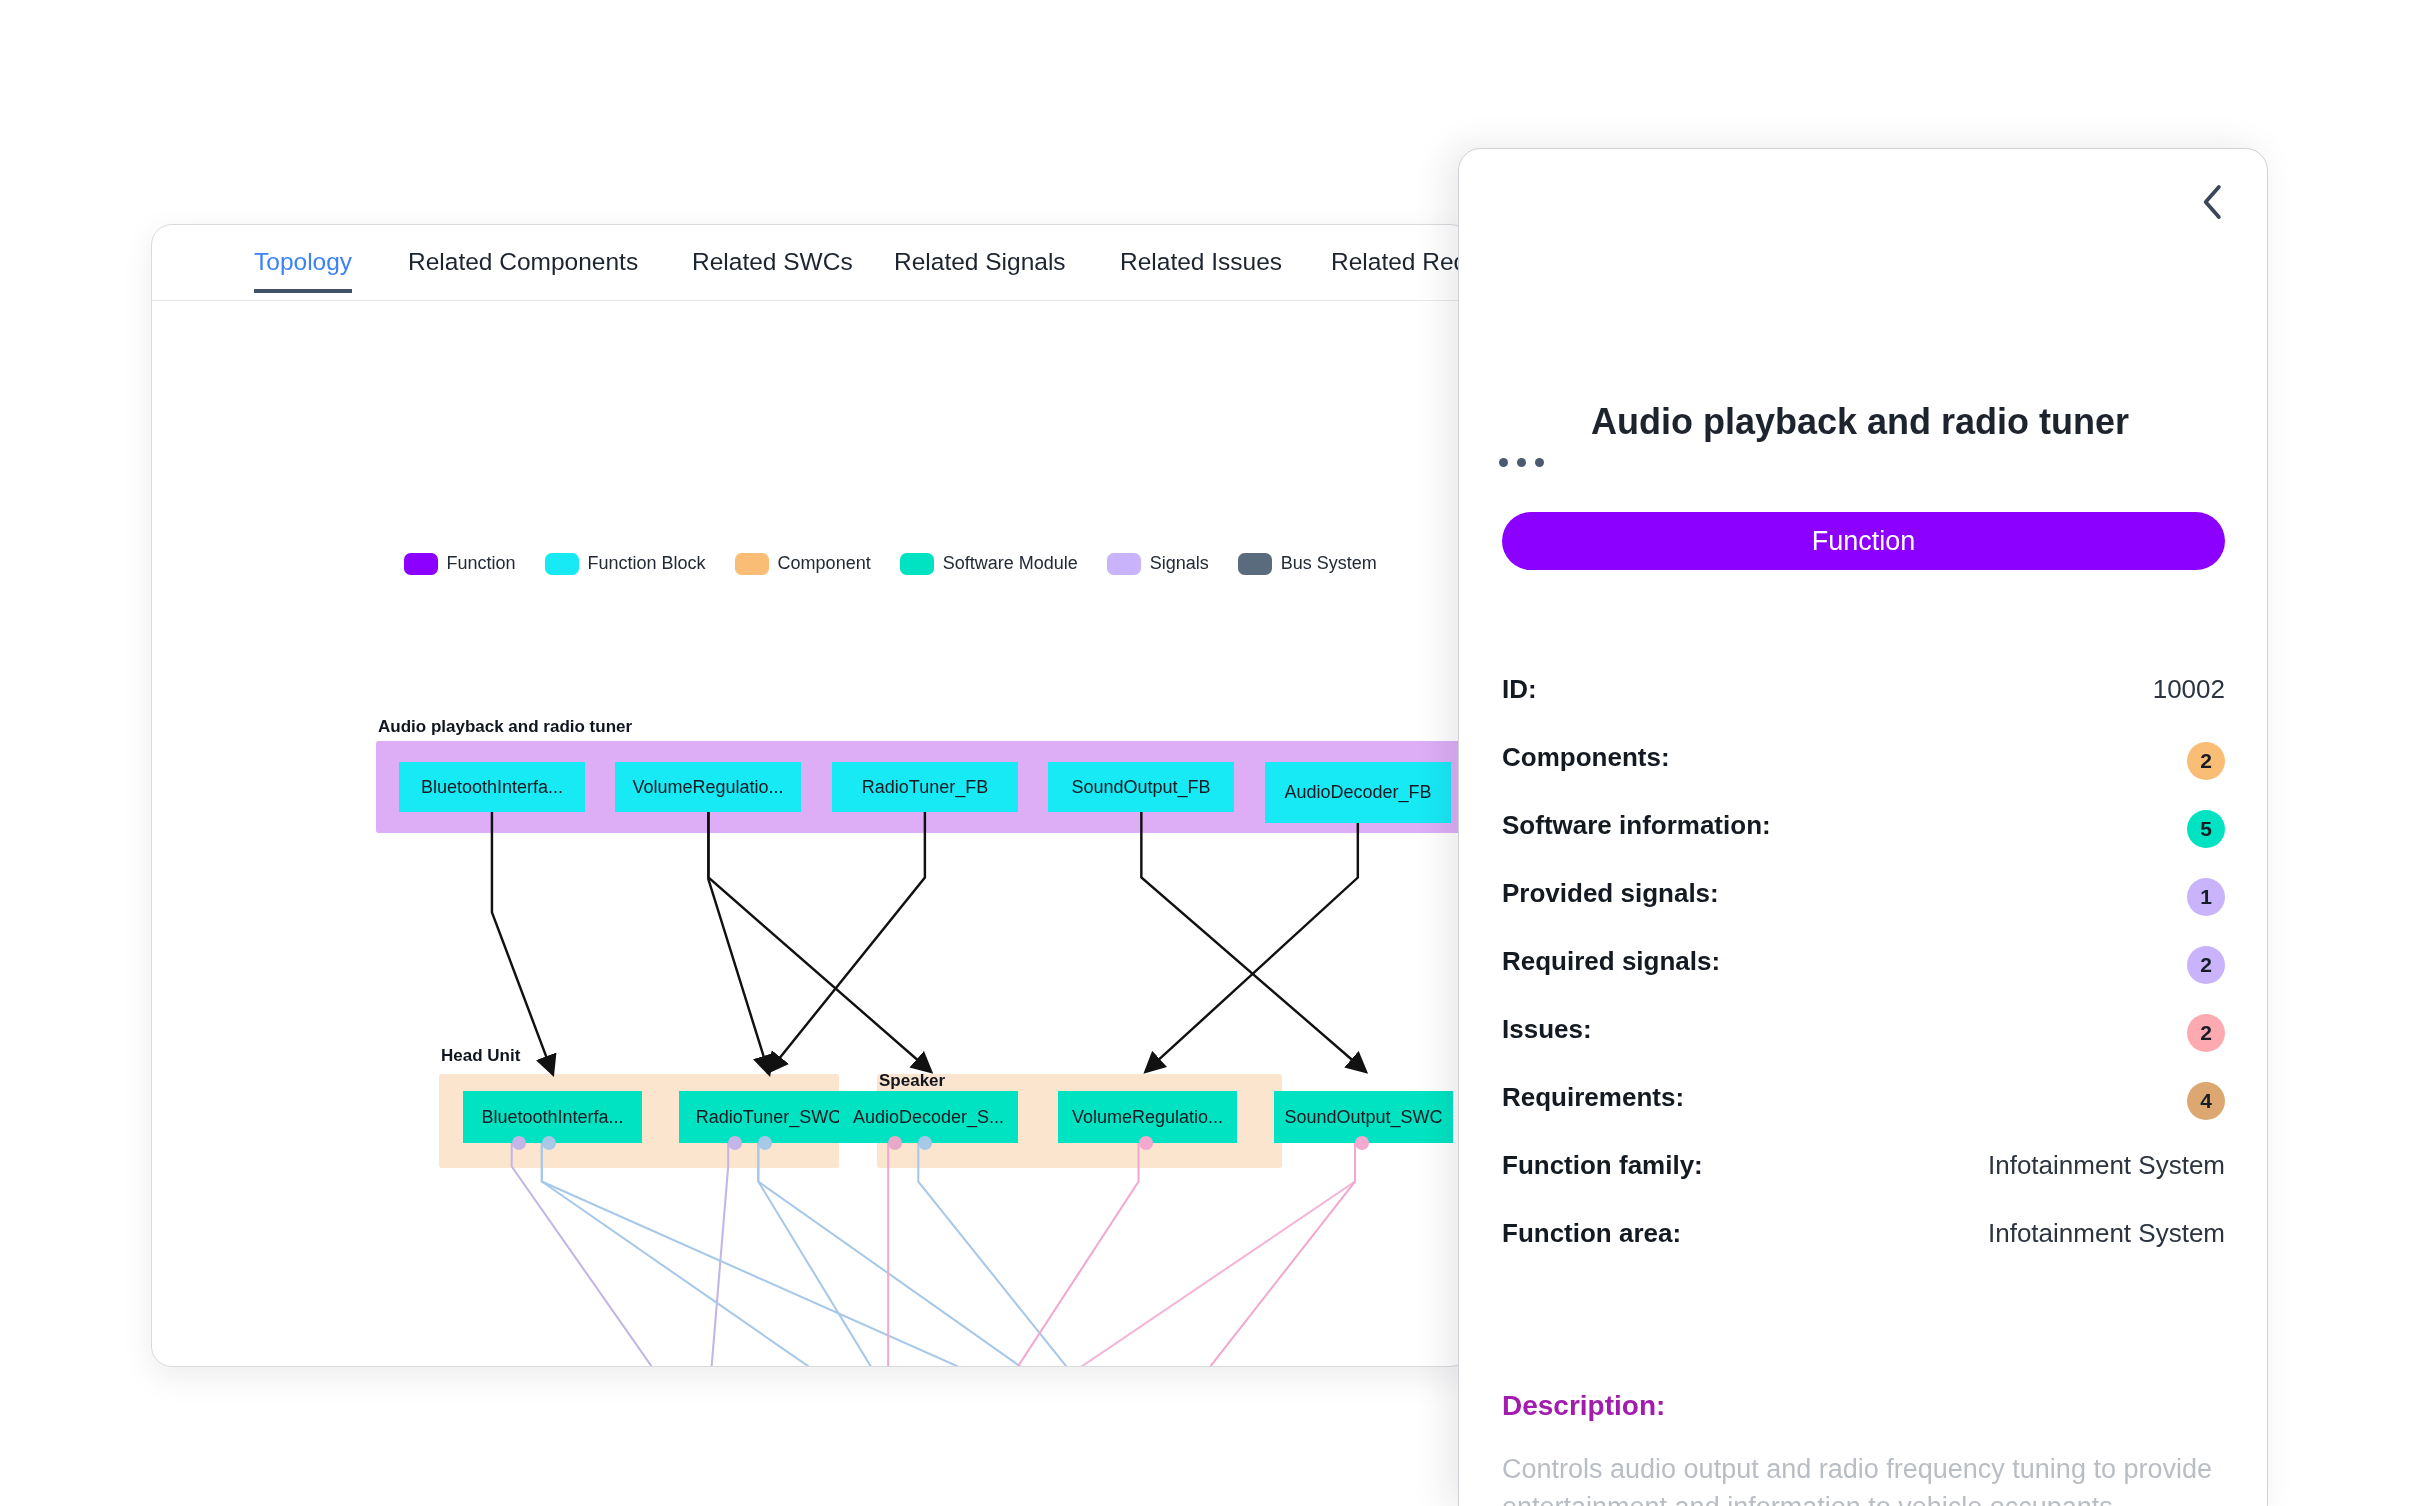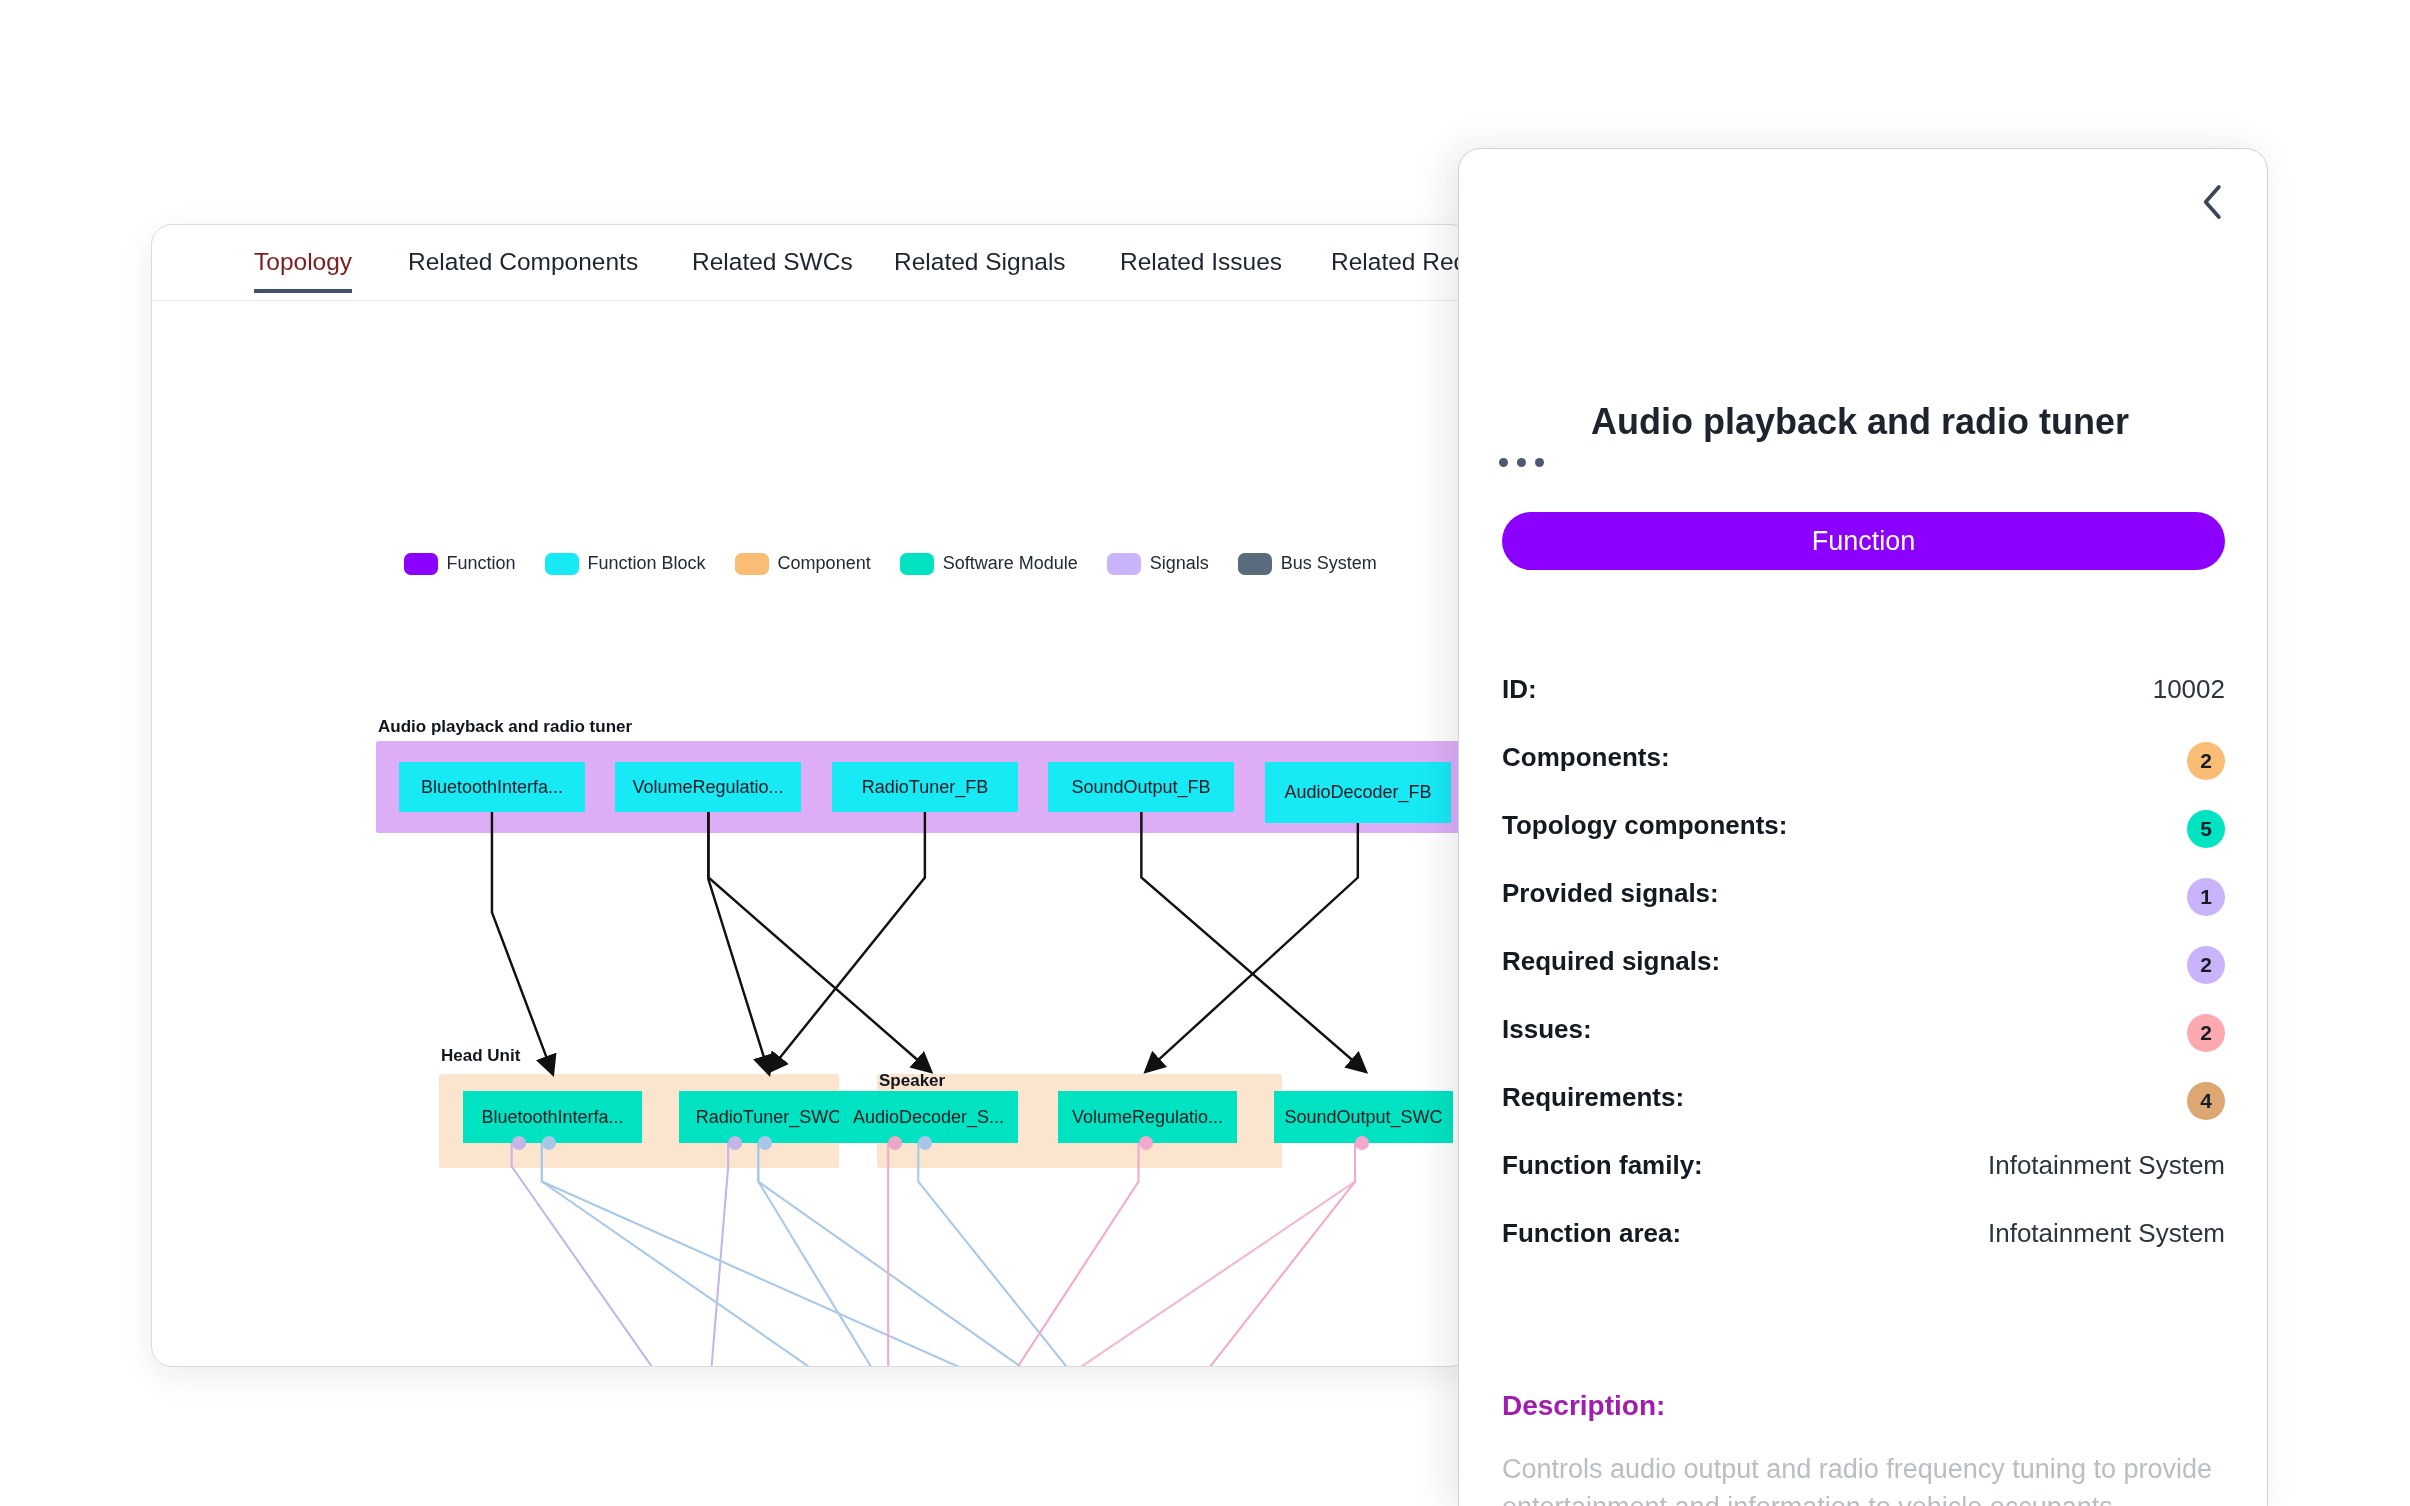--- a/index.html
+++ b/index.html
@@ -20,21 +20,21 @@
   
   #tabbar{
     position:absolute;left:0;top:0;width:100%;height:75px;
     border-bottom:0.9px solid #e6e8eb;
   }
   .tab{
     position:absolute;top:22.6px;
     font-size:24.5px;color:#1c2430;white-space:nowrap;
     padding-bottom:13px;cursor:pointer;
   }
-  .tab.active{color:#7f1d1d;border-bottom:4.7px solid #42526b;}
+  .tab.active{color:#3b82f6;border-bottom:4.7px solid #42526b;}
 
   
   #legend{position:absolute;left:252px;top:328px;display:flex;align-items:center;gap:8.5px;}
   .legend-item{display:flex;align-items:center;gap:8.5px;margin-right:21px;}
   .legend-sw{width:34px;height:21.7px;border-radius:6.6px;flex:none;}
   .legend-lb{font-size:18px;color:#222a36;white-space:nowrap;}
 
   
   #canvas{position:absolute;left:0;top:405px;width:1318px;height:736px;}
   #edges{position:absolute;left:0;top:0;width:1318px;height:736px;}
@@ -239,21 +239,21 @@
   <div id="props">
       <div class="prow">
         <div class="pkey">ID:</div>
         <div class="pval">10002</div>
       </div>
       <div class="prow">
         <div class="pkey">Components:</div>
         <div class="badge" style="background: rgb(249, 189, 118);">2</div>
       </div>
       <div class="prow">
-        <div class="pkey">Topology components:</div>
+        <div class="pkey">Software information:</div>
         <div class="badge" style="background: rgb(0, 227, 194);">5</div>
       </div>
       <div class="prow">
         <div class="pkey">Provided signals:</div>
         <div class="badge" style="background: rgb(201, 180, 251);">1</div>
       </div>
       <div class="prow">
         <div class="pkey">Required signals:</div>
         <div class="badge" style="background: rgb(201, 180, 251);">2</div>
       </div>

